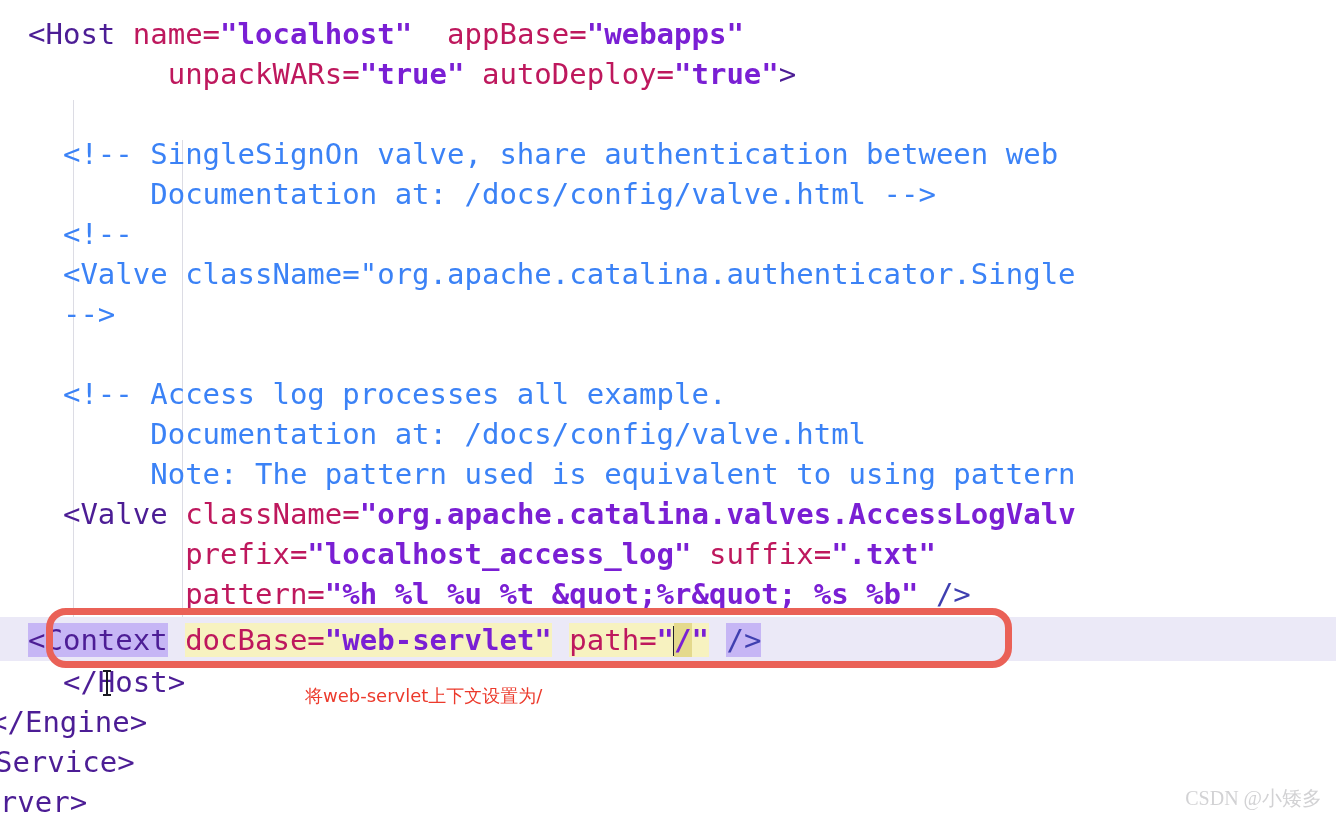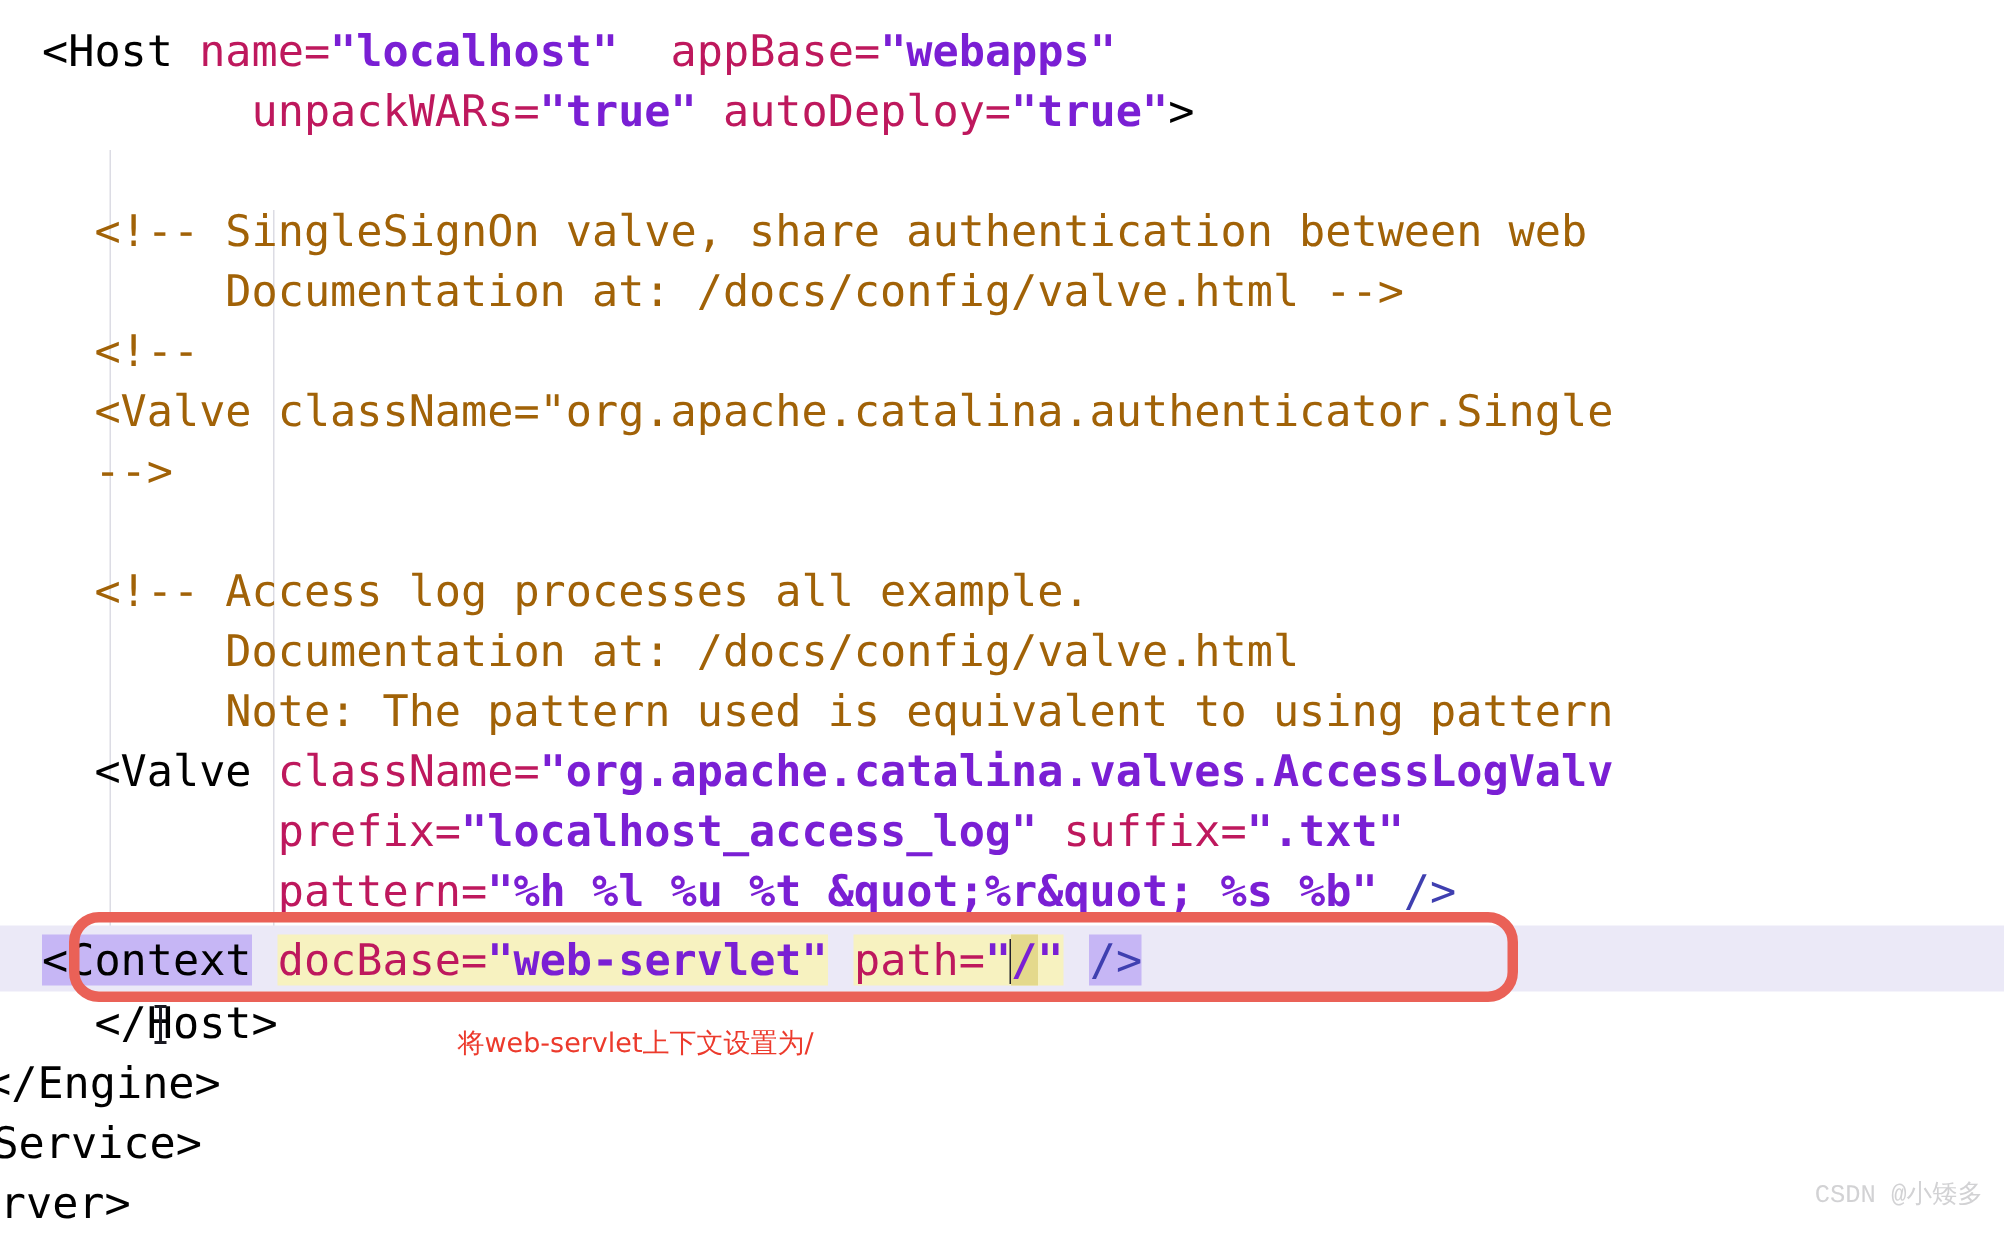--- a/index.html
+++ b/index.html
@@ -48,25 +48,25 @@
 
   .line {
     height: 40px;
     line-height: 40px;
     white-space: pre;
     padding-left: 28px;
     letter-spacing: 0px;
   }
 
   
-  .tag      { color: #000000; }
+  .tag      { color: #4c1d95; }
   .attr     { color: #be185d; }
   .val      { color: #7a1fd4; font-weight: bold; }
   .punct    { color: #3f3fb0; }
-  .comment  { color: #a16207; }
+  .comment  { color: #3b82f6; }
 
   
   .hl-bracket { background: #c6b6f5; }
   .hl-yellow  { background: #f7f2c0; }
   .hl-sel     { background: #e4d98c; }
 
   .caret {
     display: inline-block;
     width: 0;
     border-left: 2px solid #20202a;
@@ -101,22 +101,22 @@
     z-index: 8;
     width: 12px;
     height: 30px;
   }
 
   #watermark {
     position: absolute;
     right: 14px;
     bottom: 8px;
     color: #d2d2d4;
-    font-family: Liberation Mono, monospace;
-    font-size: 17px;
+    font-family: Liberation Serif, serif;
+    font-size: 20px;
     white-space: pre;
     z-index: 9;
   }
 </style>
 </head>
 <body>
 
 <div id="editor">
 
   <div class="indent-guide" style="left:73px; top:100px; height:520px;"></div>

